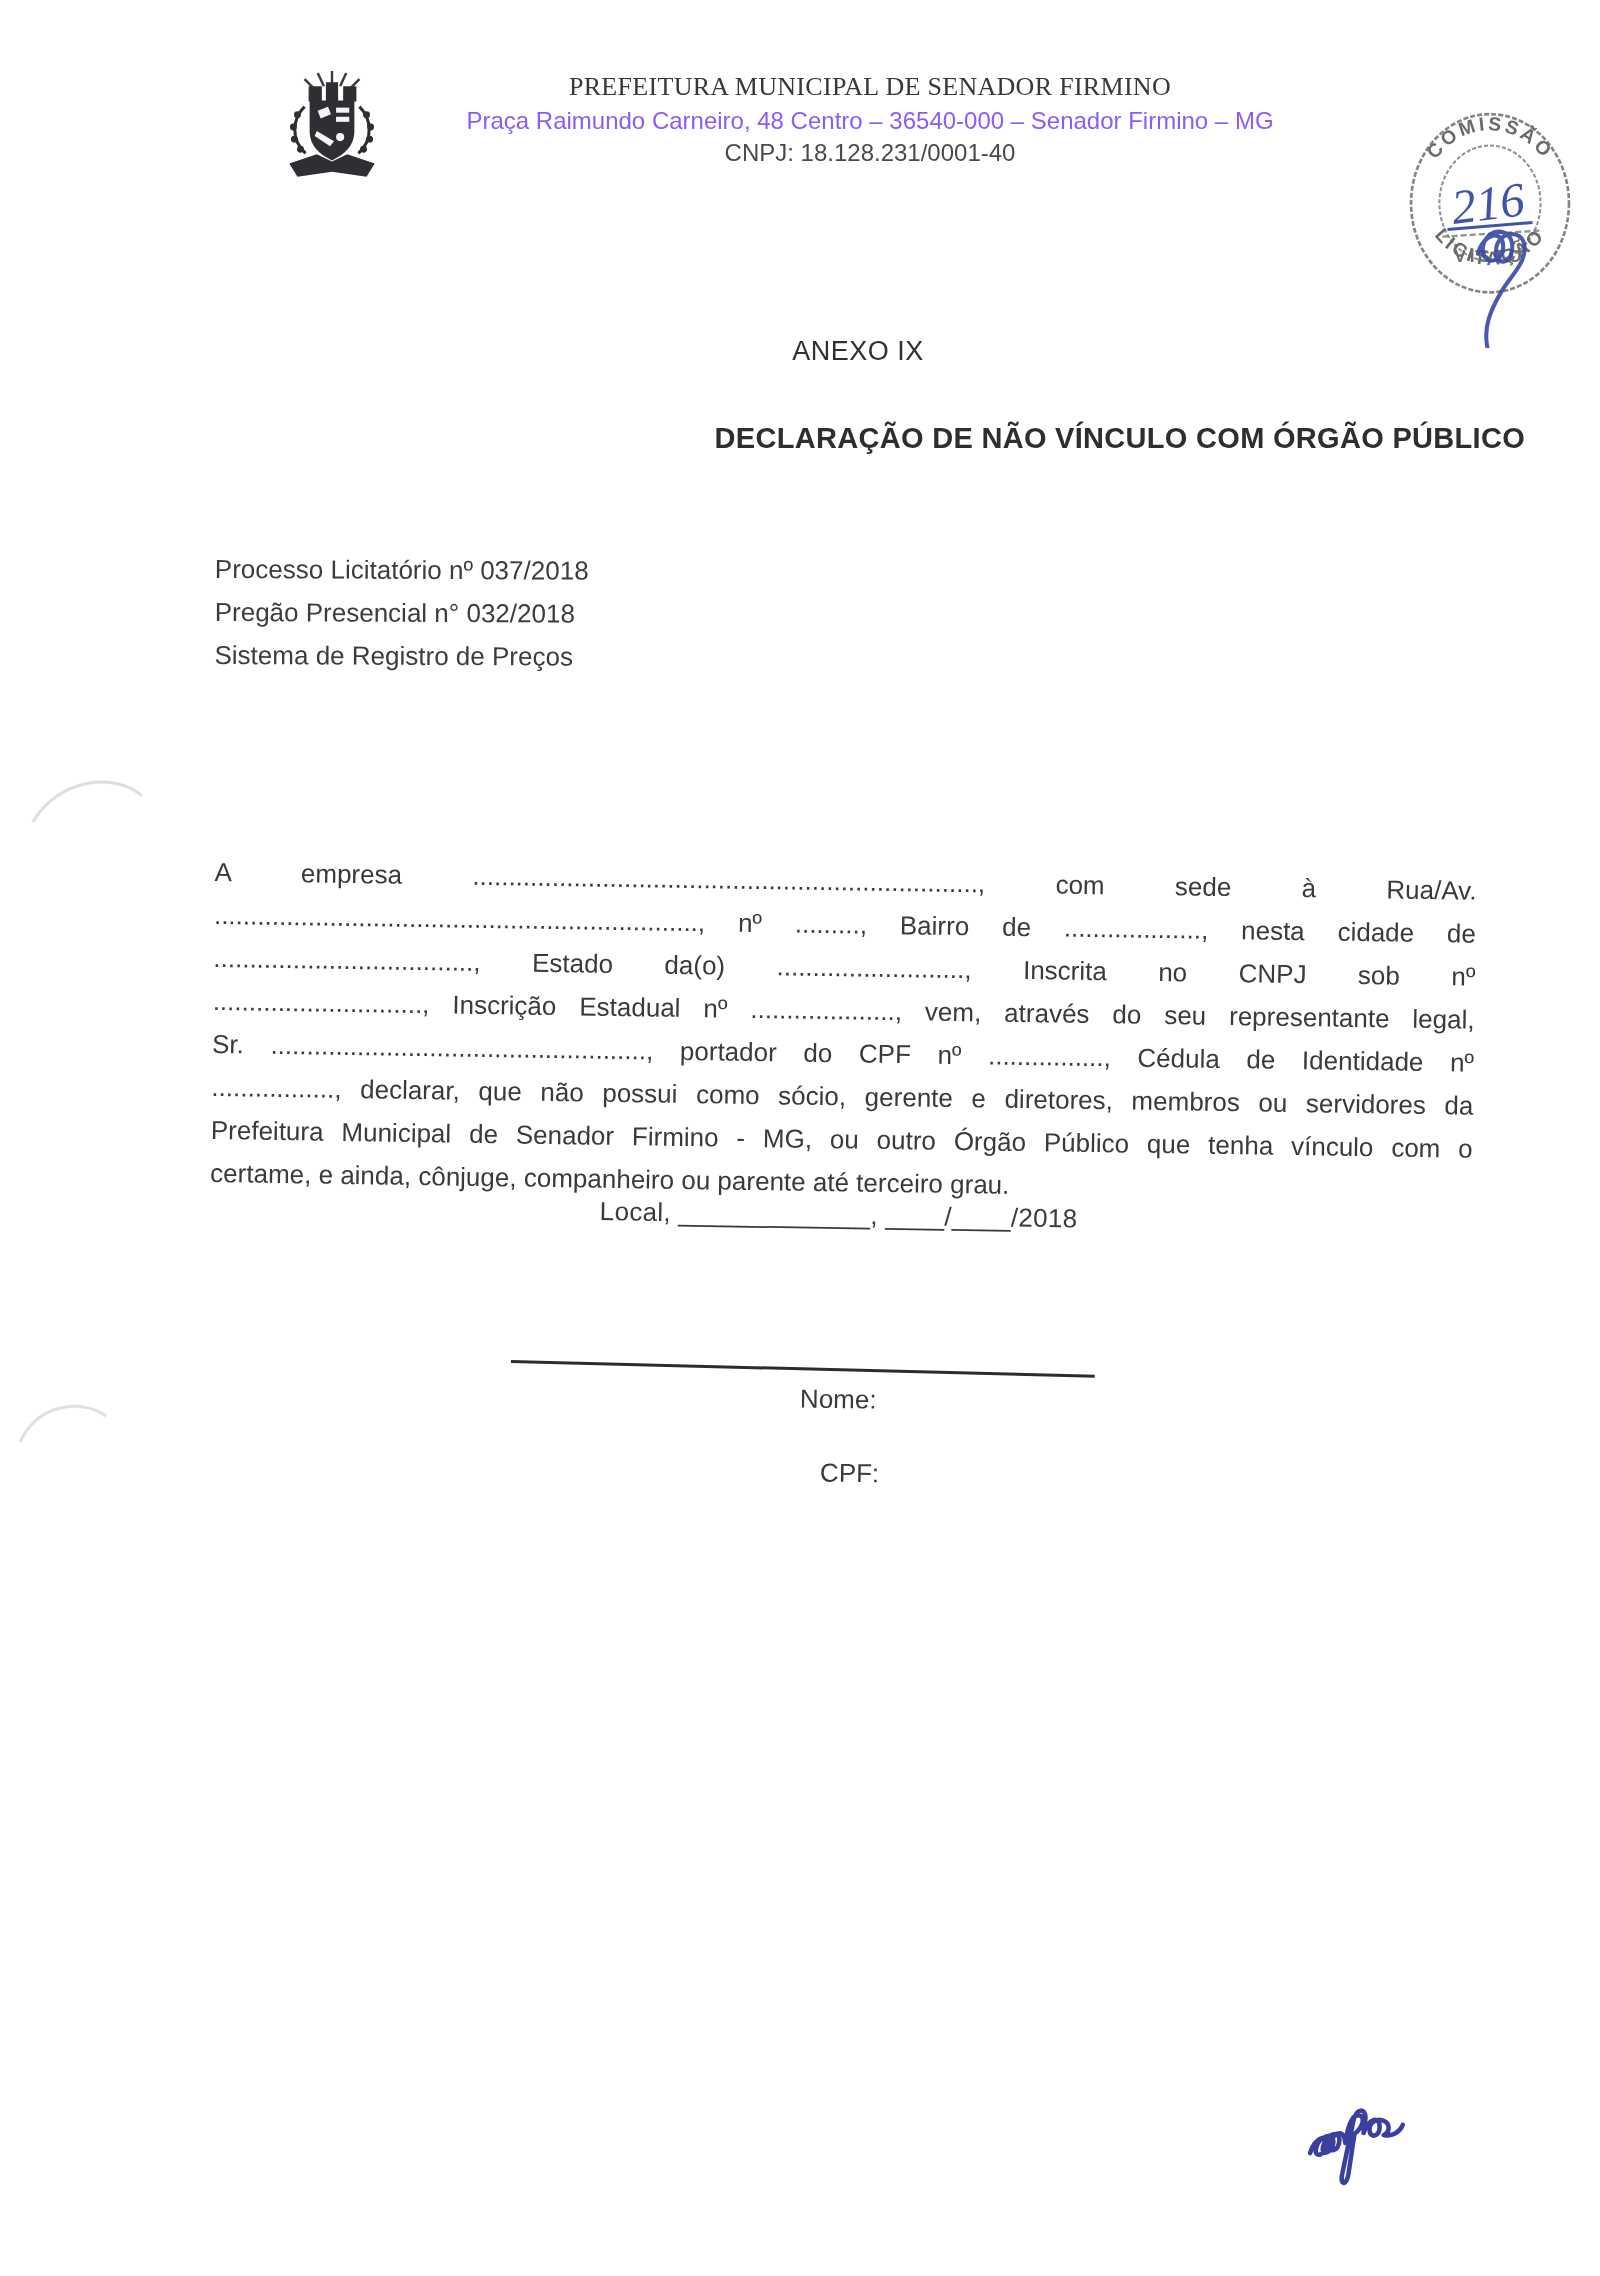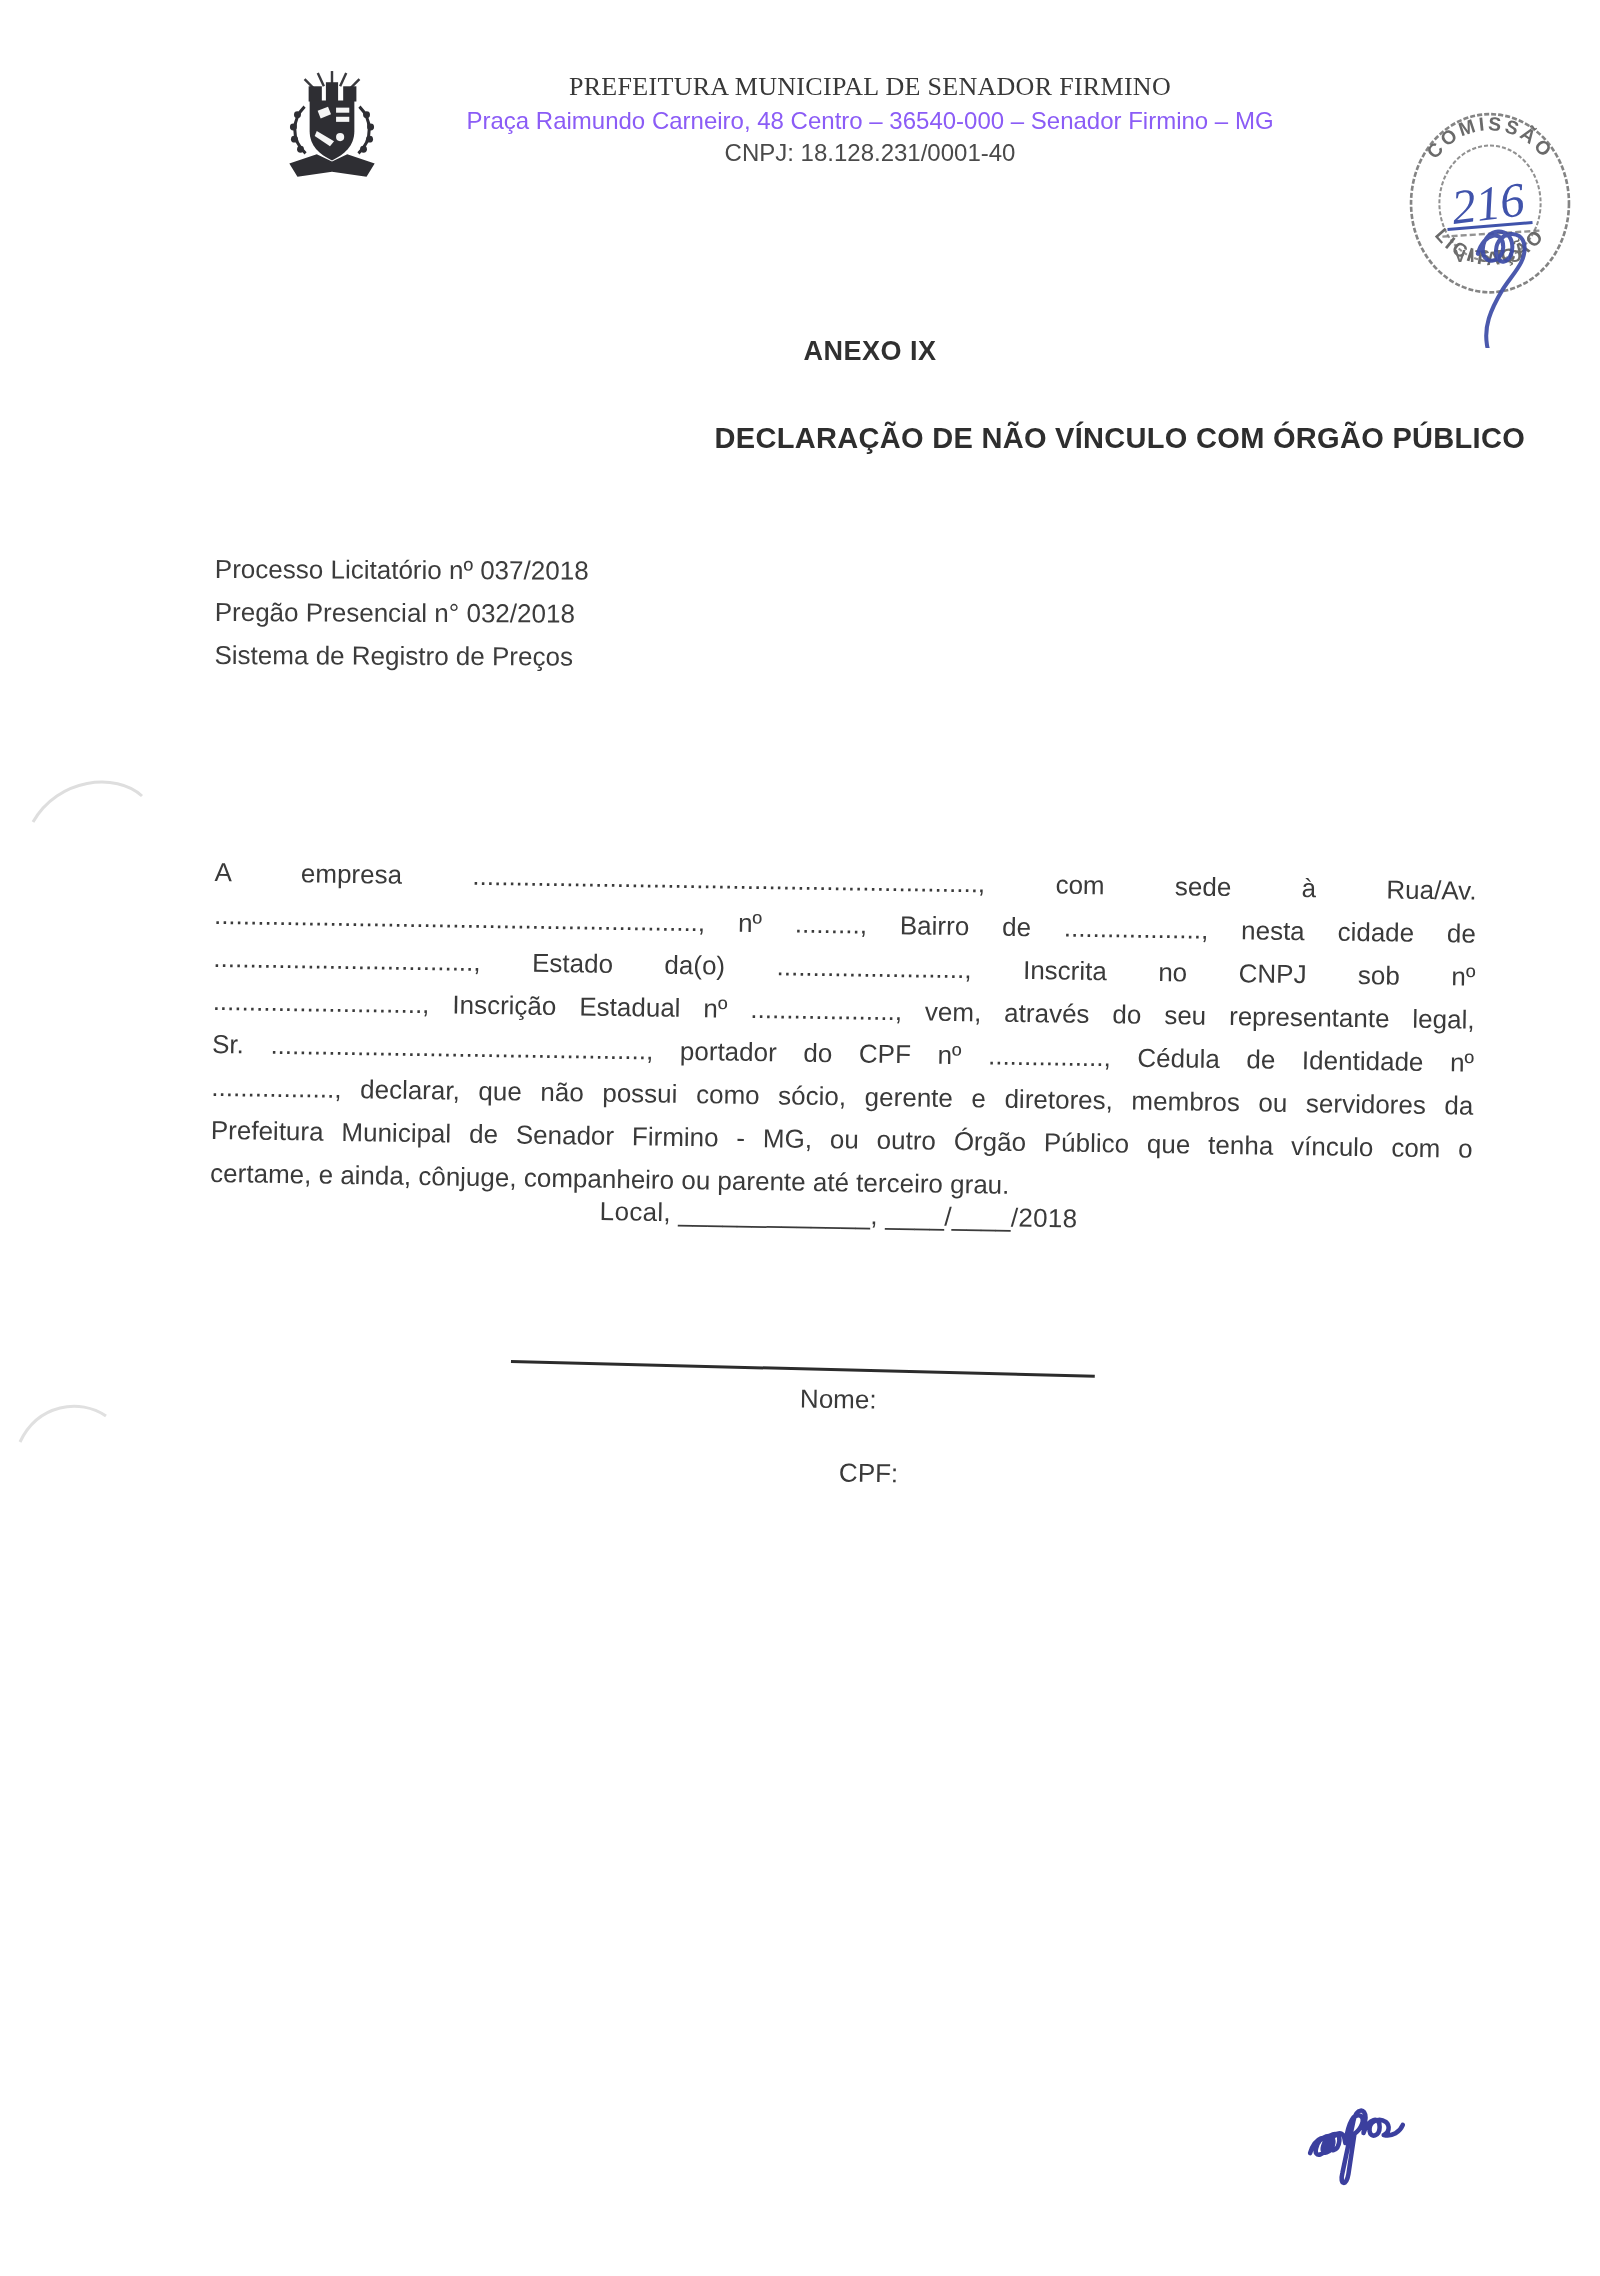--- a/index.html
+++ b/index.html
@@ -12,22 +12,22 @@
   .header-text{position:absolute;left:340px;top:72px;width:1060px;text-align:center;}
   .org-name{
     font-family:"Liberation Serif",serif;font-weight:normal;font-size:26px;
     color:#383838;letter-spacing:.3px;
   }
   .address{font-size:24px;color:#8b5cf6;margin-top:5px;}
   .cnpj{font-size:24px;color:#4a4a4a;margin-top:4px;}
   .stamp{position:absolute;left:1388px;top:100px;width:204px;height:248px;}
   
   .annex{
-    position:absolute;left:215px;top:336px;width:1310px;text-align:center;
-    font-weight:bold;font-size:27px;color:#303030;letter-spacing:.5px;
+    position:absolute;left:203px;top:336px;width:1310px;text-align:center;
+    font-weight:normal;font-size:27px;color:#303030;letter-spacing:.5px;
   }
   .title{
     position:absolute;left:215px;top:422px;width:1310px;text-align:right;
     font-weight:bold;font-size:29px;color:#2e2e2e;letter-spacing:.3px;
   }
   
   .process{
     position:absolute;left:215px;top:548px;font-size:26px;line-height:43px;
     color:#3c3c3c;transform:rotate(.25deg);transform-origin:left top;
   }
@@ -41,21 +41,21 @@
   
   .date-line{
     position:absolute;left:600px;top:1196px;font-size:26px;color:#3a3a3a;
     transform:rotate(.9deg);transform-origin:left top;letter-spacing:.3px;
   }
   .sig-line{
     position:absolute;left:511px;top:1360px;width:584px;height:0;
     border-top:3px solid #2c2c2c;transform:rotate(1.45deg);transform-origin:left top;
   }
   .name-label{position:absolute;left:800px;top:1384px;font-size:26px;color:#3a3a3a;transform:rotate(.9deg);}
-  .cpf-label{position:absolute;left:839px;top:1458px;font-size:26px;color:#3a3a3a;transform:rotate(.9deg);}
+  .cpf-label{position:absolute;left:820px;top:1458px;font-size:26px;color:#3a3a3a;transform:rotate(.9deg);}
   
   .arc1{position:absolute;left:28px;top:766px;}
   .arc2{position:absolute;left:16px;top:1390px;}
   .handwritten{position:absolute;left:1298px;top:2086px;width:252px;height:112px;}
 </style>
 </head>
 <body>
 
 <div class="page">
 

